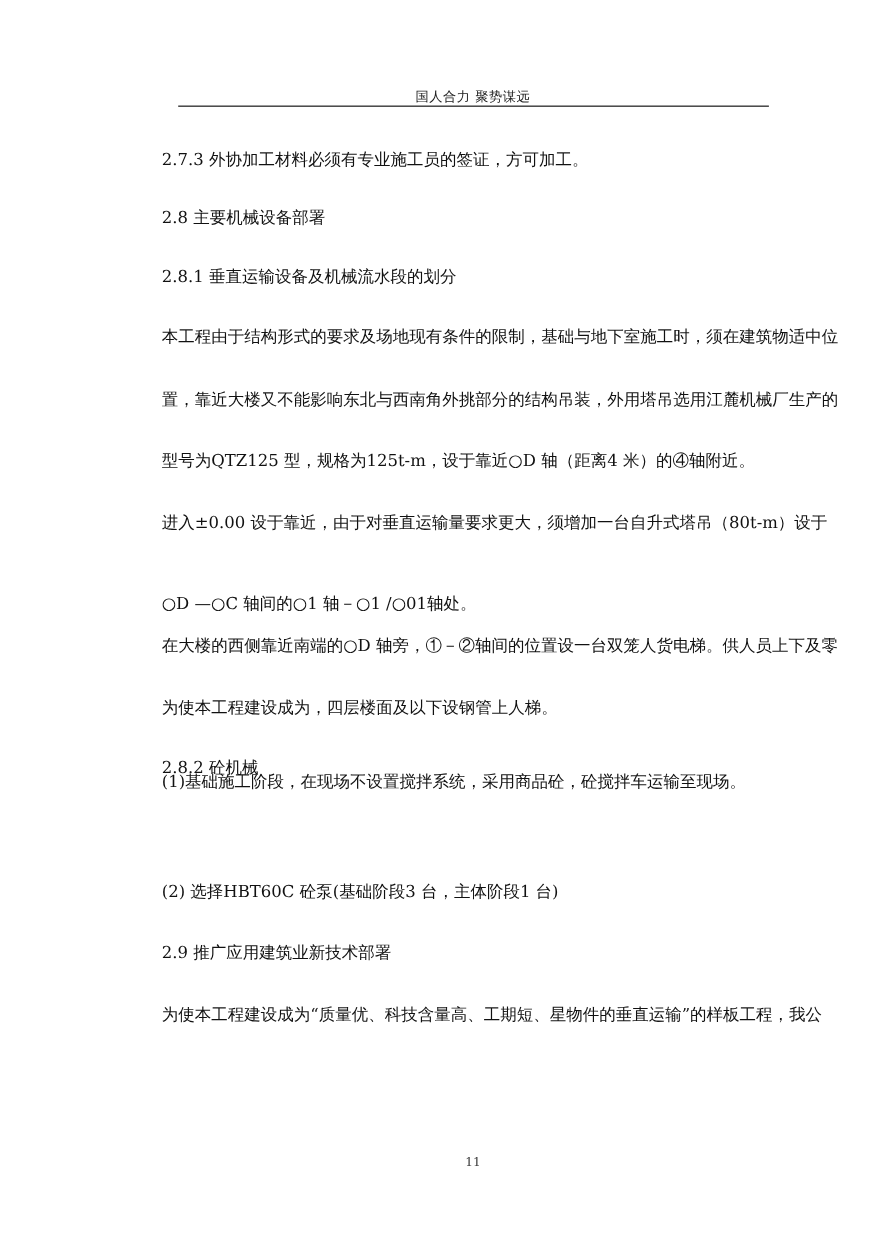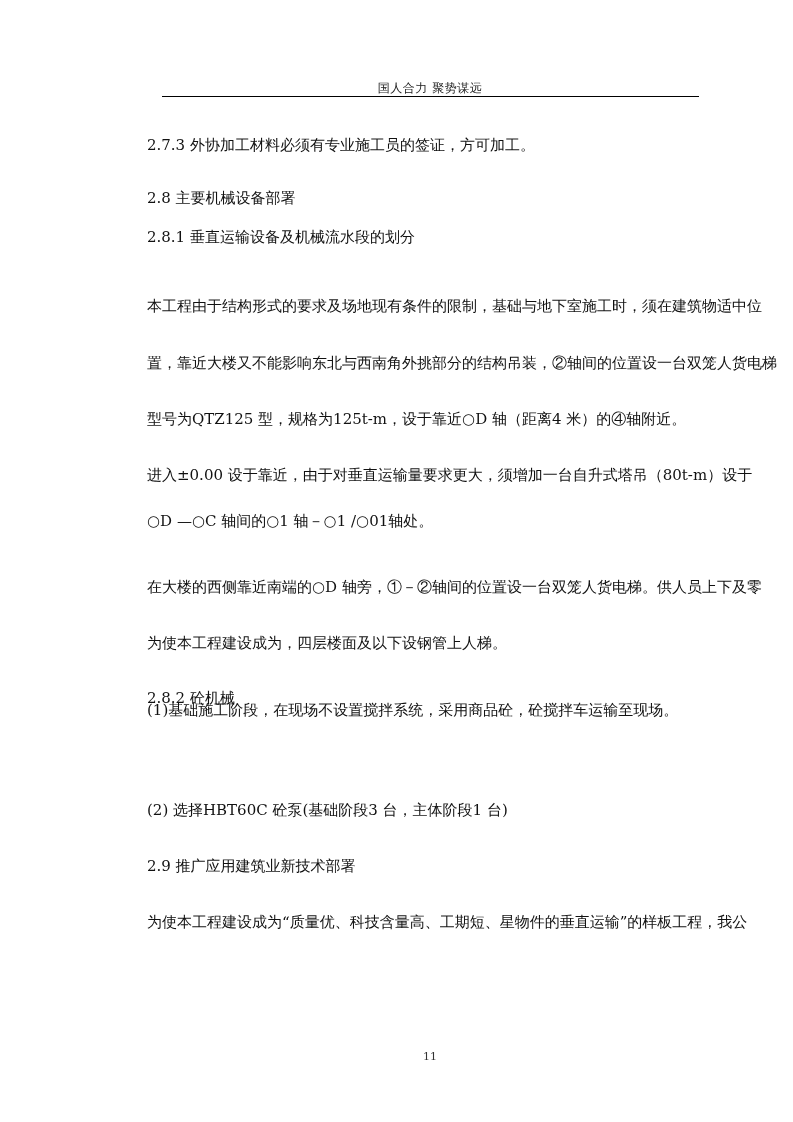--- a/index.html
+++ b/index.html
@@ -54,26 +54,26 @@
 </head>
 <body>
 
 <div>
   <div class="header-text">国人合力 聚势谋远</div>
   <div class="header-rule"></div>
 
   <div>
     <div class="line" style="top:136px">2.7.3 外协加工材料必须有专业施工员的签证，方可加工。</div>
     <div class="line" style="top:189px">2.8 主要机械设备部署</div>
-    <div class="line" style="top:228px">2.8.1 垂直运输设备及机械流水段的划分</div>
+    <div class="line" style="top:242px">2.8.1 垂直运输设备及机械流水段的划分</div>
     <div class="line" style="top:297px">本工程由于结构形式的要求及场地现有条件的限制，基础与地下室施工时，须在建筑物适中位</div>
-    <div class="line" style="top:354px">置，靠近大楼又不能影响东北与西南角外挑部分的结构吊装，②轴间的位置设一台双笼人货电梯</div>
+    <div class="line" style="top:354px">置，靠近大楼又不能影响东北与西南角外挑部分的结构吊装，外用塔吊选用江麓机械厂生产的</div>
     <div class="line" style="top:410px">型号为QTZ125 型，规格为125t-m，设于靠近○D 轴（距离4 米）的④轴附近。</div>
     <div class="line" style="top:466px">进入±0.00 设于靠近，由于对垂直运输量要求更大，须增加一台自升式塔吊（80t-m）设于</div>
-    <div class="line" style="top:512px">○D —○C 轴间的○1 轴－○1 /○01轴处。</div>
+    <div class="line" style="top:540px">○D —○C 轴间的○1 轴－○1 /○01轴处。</div>
     <div class="line" style="top:578px">在大楼的西侧靠近南端的○D 轴旁，①－②轴间的位置设一台双笼人货电梯。供人员上下及零</div>
     <div class="line" style="top:634px">为使本工程建设成为，四层楼面及以下设钢管上人梯。</div>
     <div class="line" style="top:689px">2.8.2 砼机械</div>
     <div class="line" style="top:701px">(1)基础施工阶段，在现场不设置搅拌系统，采用商品砼，砼搅拌车运输至现场。</div>
     <div class="line" style="top:801px">(2) 选择HBT60C 砼泵(基础阶段3 台，主体阶段1 台)</div>
     <div class="line" style="top:857px">2.9 推广应用建筑业新技术部署</div>
     <div class="line" style="top:913px">为使本工程建设成为“质量优、科技含量高、工期短、星物件的垂直运输”的样板工程，我公</div>
   </div>
 
   <div class="footer-page">11</div>

